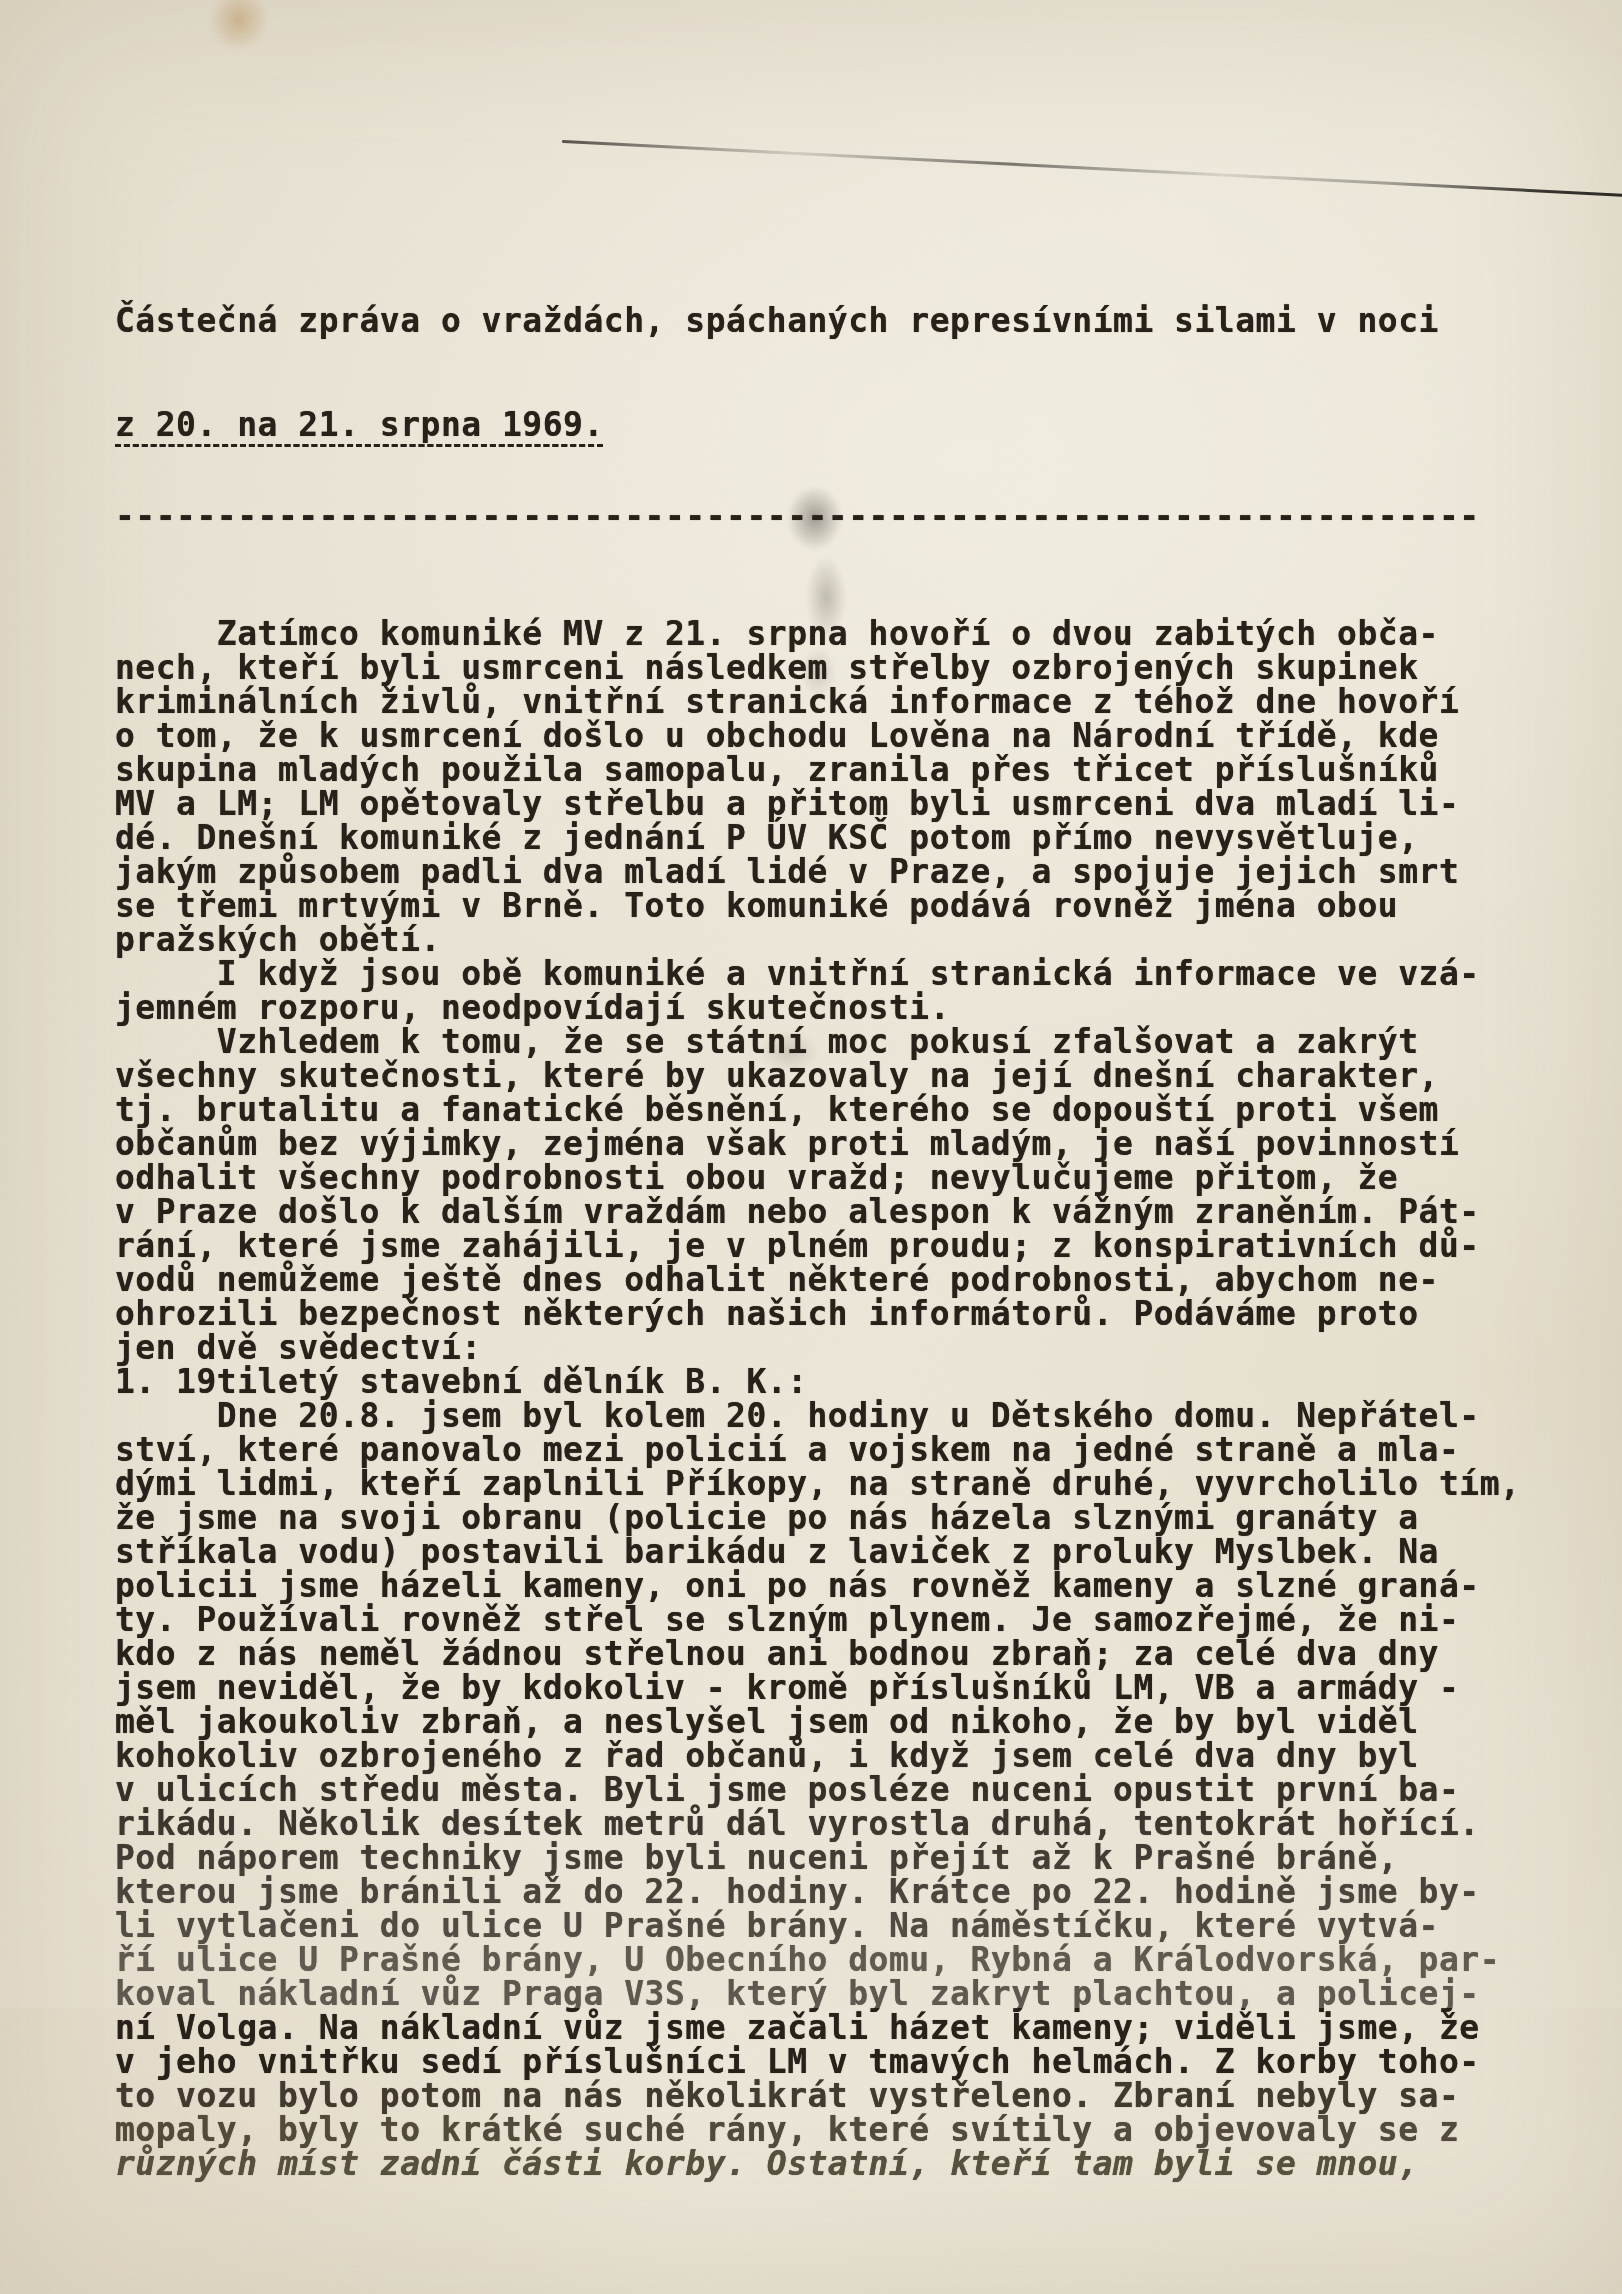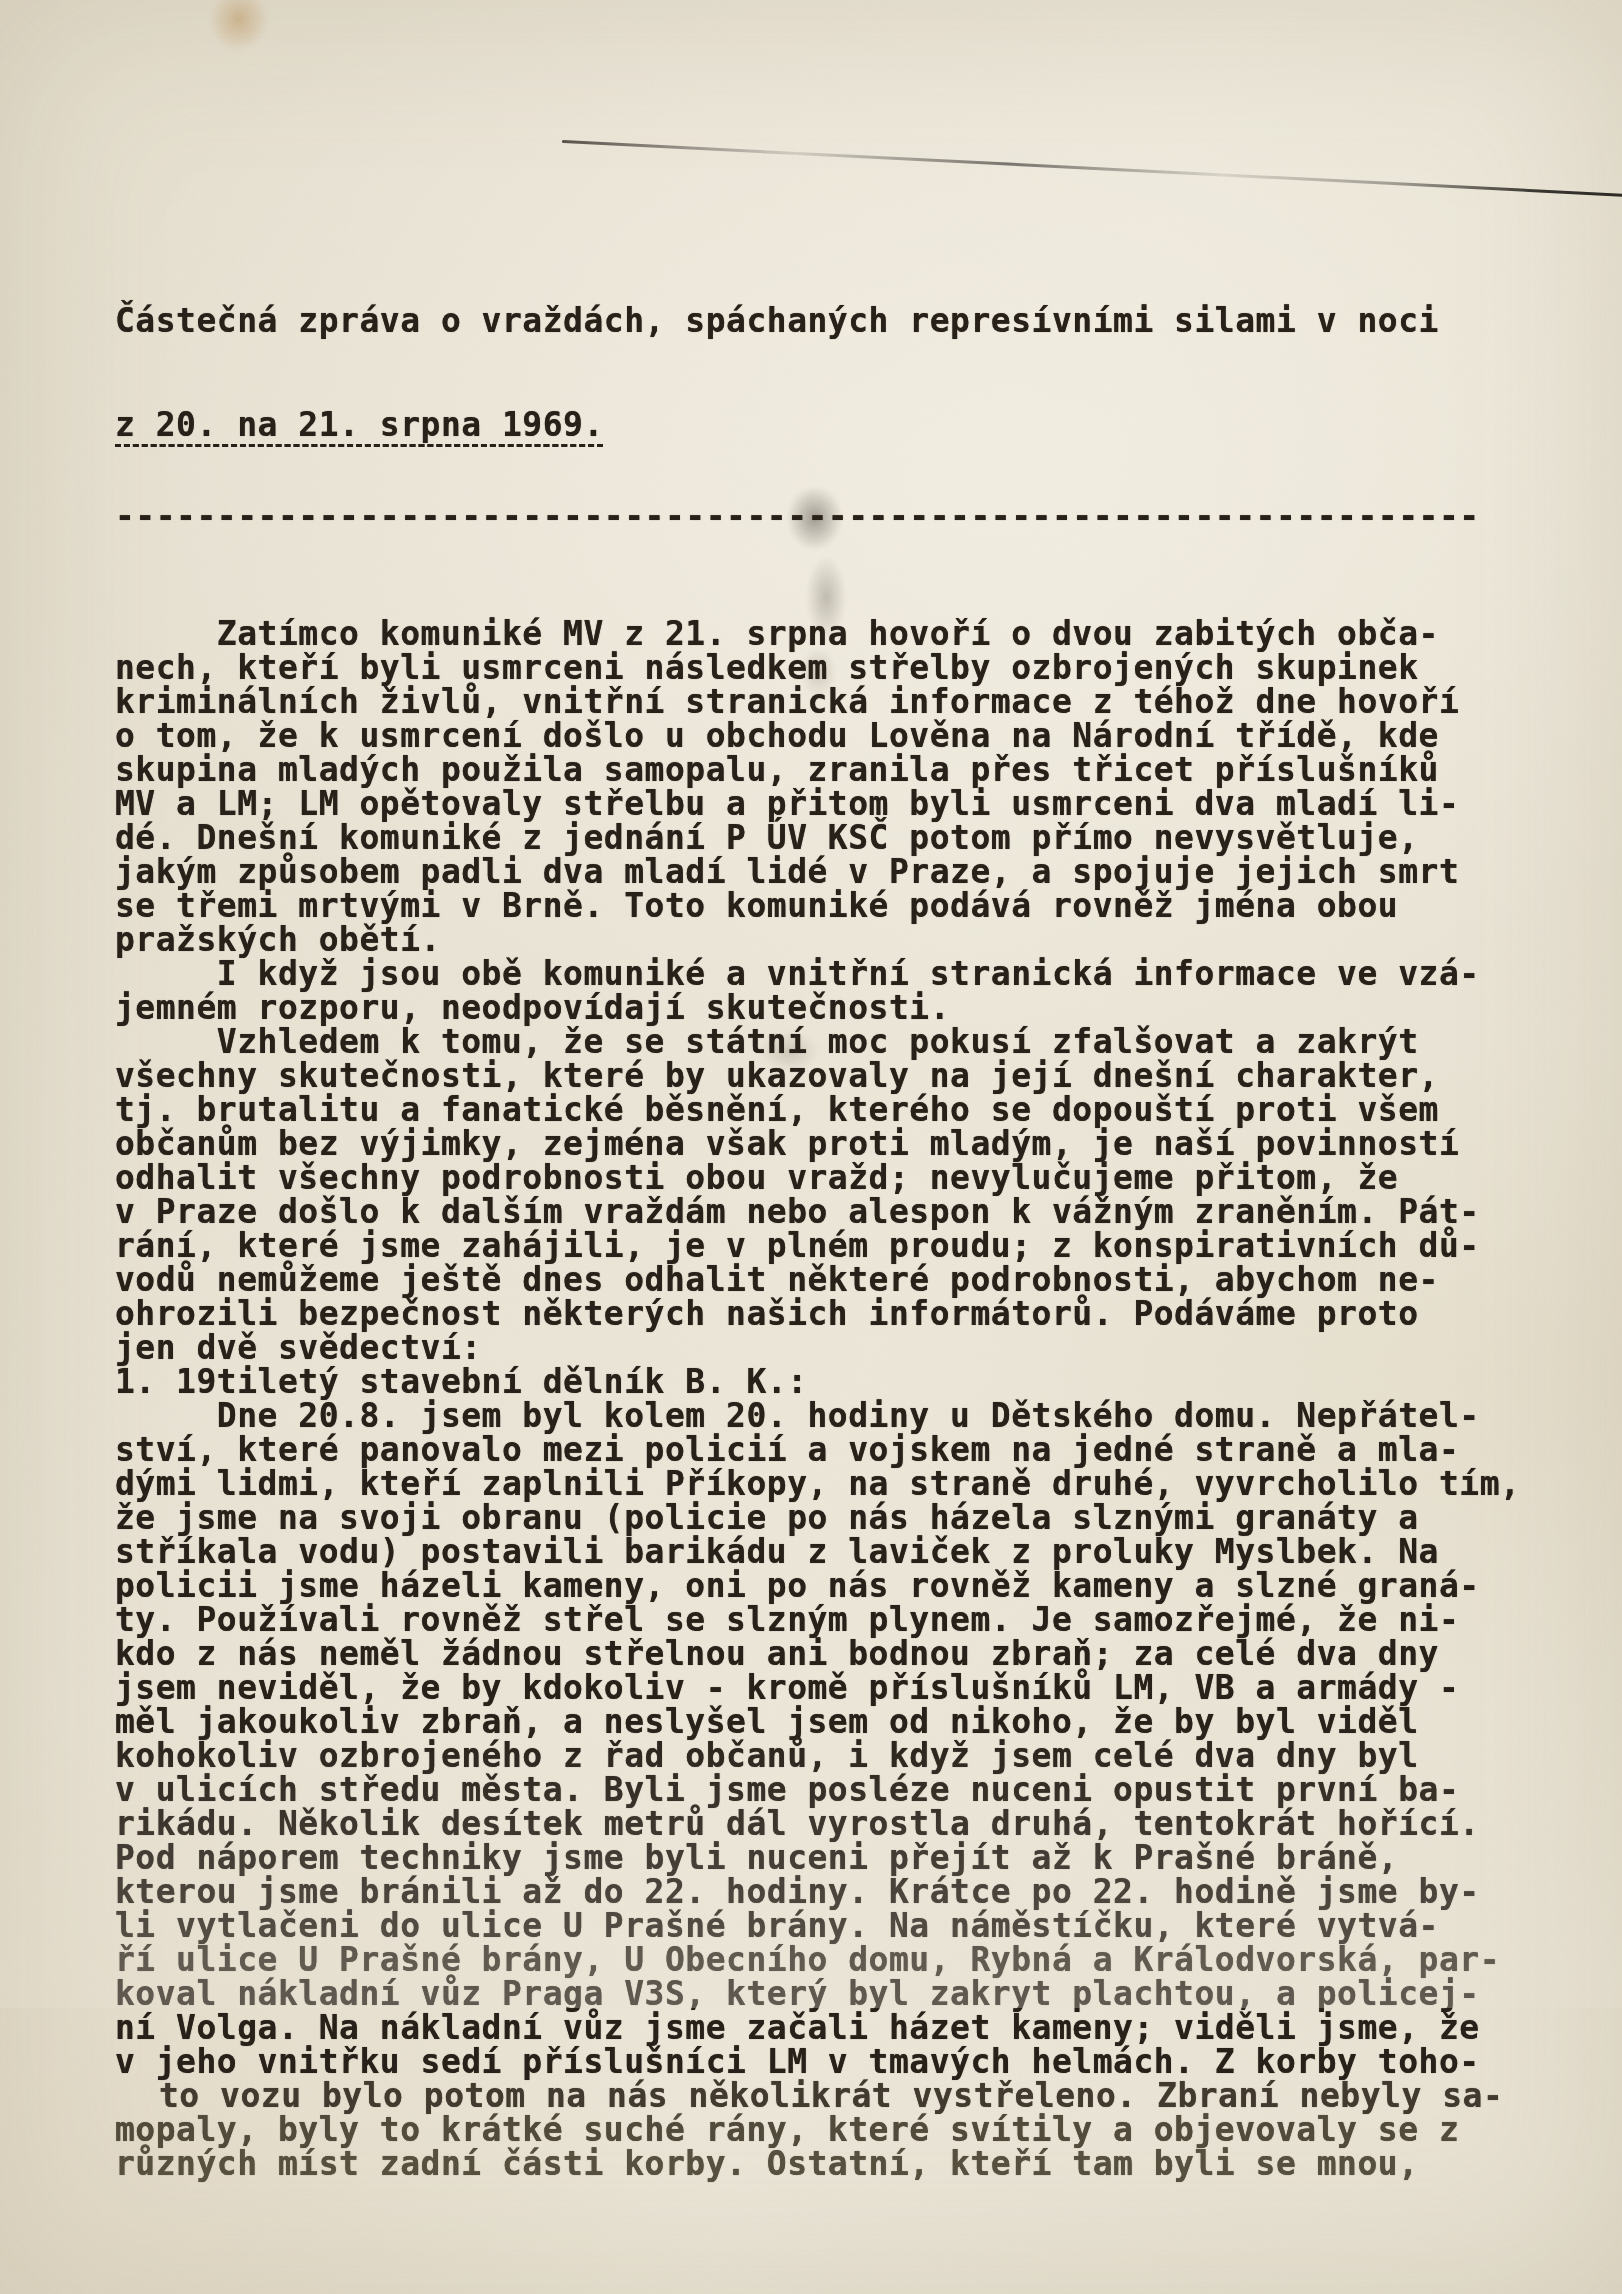--- a/index.html
+++ b/index.html
@@ -60,23 +60,23 @@
   }
   .title-rule{
     height:25px;margin-top:-13.4px;overflow:hidden;
     letter-spacing:0.5px;
   }
   .body{margin-top:25px;}
   .body .line{height:34px;}
   
   .body .line:nth-child(40){color:#332c23;}
   .body .line:nth-child(43){color:#38312а;}
-  .body .line:nth-child(44){color:#423a2f;filter:blur(0.2px);margin-left:44px;}
+  .body .line:nth-child(44){color:#423a2f;filter:blur(0.2px);}
   .body .line:nth-child(45){color:#524a3a;filter:blur(0.3px);}
-  .body .line:nth-child(46){color:#57503f;filter:blur(0.4px);}
+  .body .line:nth-child(46){color:#57503f;filter:blur(0.4px);font-style:italic;}
   .fade{
     position:absolute;left:0;top:1721px;width:100%;height:287px;
     background:linear-gradient(to bottom, rgba(233,227,213,0) 0%, rgba(233,227,213,0.30) 100%);
     pointer-events:none;
   }
   .noise{
     position:absolute;left:0;top:0;width:1622px;height:2294px;
     pointer-events:none;mix-blend-mode:multiply;opacity:.55;
   }
 </style>

